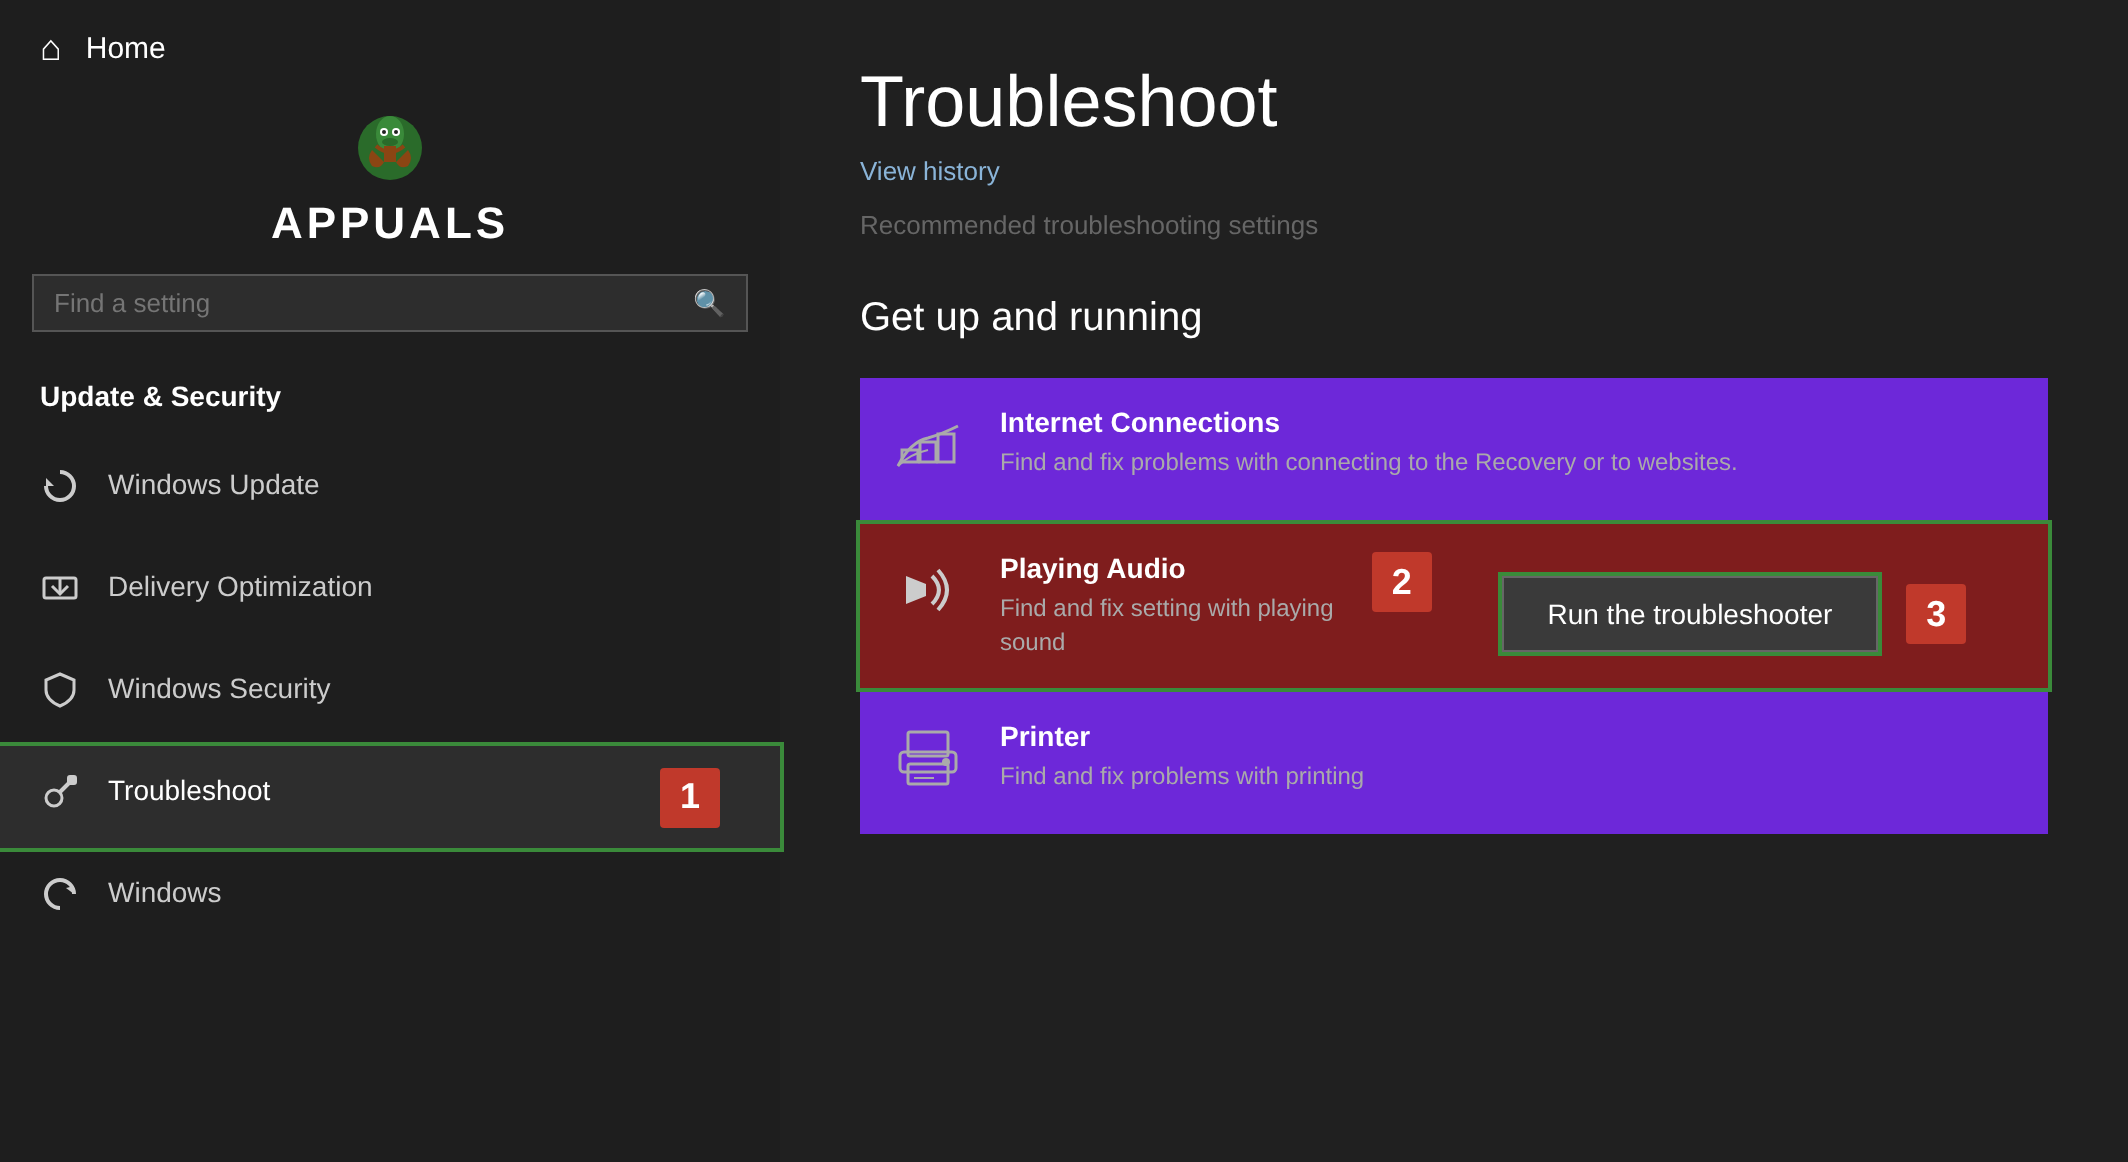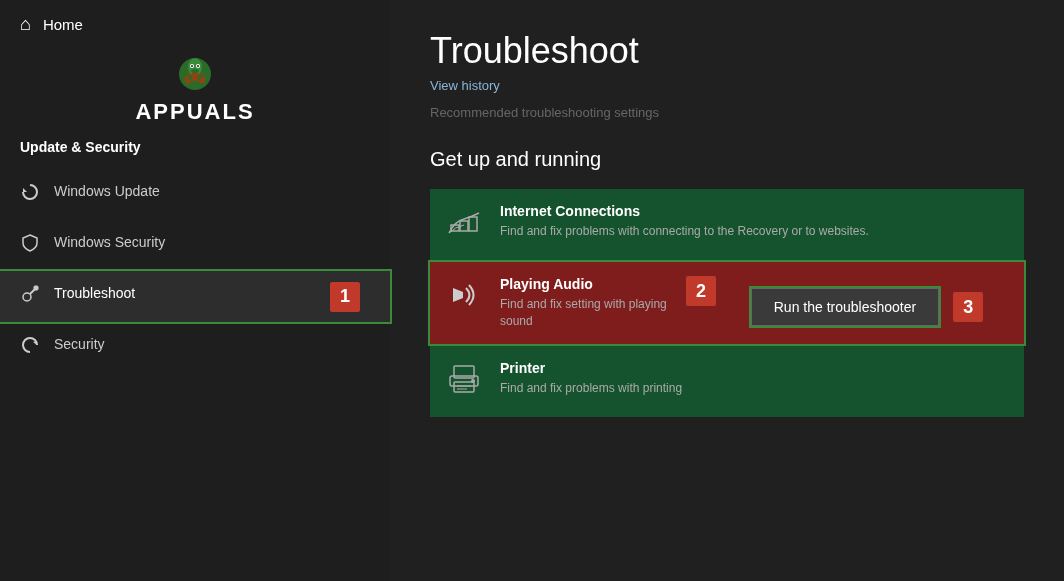--- a/index.html
+++ b/index.html
@@ -148,21 +148,21 @@
       font-weight: 400;
       color: #ffffff;
       margin-bottom: 18px;
     }
 
     .troubleshoot-item {
       display: flex;
       align-items: flex-start;
       padding: 14px 16px;
       gap: 18px;
-      background: #14532d;
+      background: #6d28d9;
       margin-bottom: 2px;
       cursor: pointer;
     }
 
     .troubleshoot-item.selected {
       background: #7f1d1d;
       outline: 2px solid #3a8a3a;
     }
 
     .item-top {
@@ -267,36 +267,50 @@
       <circle cx="20" cy="9" r="1" fill="#222"></circle>
       <ellipse cx="17" cy="14" rx="4" ry="2" fill="#2a6b2a"></ellipse>
       <path d="M10 16 Q17 22 24 16" stroke="#8B4513" stroke-width="2" fill="none"></path>
       <rect x="14" y="16" width="6" height="8" fill="#8B4513"></rect>
       <path d="M8 18 Q5 22 8 26 Q12 28 14 24" fill="#8B4513"></path>
       <path d="M26 18 Q29 22 26 26 Q22 28 20 24" fill="#8B4513"></path>
     </svg>
     <span class="logo-text">APPUALS</span>
   </div>
 
+  <div class="search-box">
+    <input type="text" placeholder="Find a setting" style="">
+    <span class="search-icon">🔍</span>
+  </div>
 
   <div class="section-title">Update &amp; Security</div>
 
   <div>
     <div class="nav-item">
       <span class="nav-icon">
         <svg width="18" height="18" viewBox="0 0 18 18" fill="none">
           <path d="M9 2 A7 7 0 1 1 2 9" stroke="#ccc" stroke-width="2" fill="none"></path>
           <polygon points="2,5 2,9 6,9" fill="#ccc"></polygon>
         </svg>
       </span>
       <span>Windows Update</span>
     </div>
     <div class="nav-item">
       <span class="nav-icon">
         <svg width="18" height="18" viewBox="0 0 18 18" fill="none">
+          <rect x="1" y="4" width="16" height="10" rx="1" stroke="#ccc" stroke-width="1.5" fill="none"></rect>
+          <path d="M5 8 L9 12 L13 8" stroke="#ccc" stroke-width="1.5" fill="none"></path>
+          <line x1="9" y1="4" x2="9" y2="12" stroke="#ccc" stroke-width="1.5"></line>
+        </svg>
+      </span>
+      <span>Delivery Optimization</span>
+    </div>
+    <div class="nav-item">
+      <span class="nav-icon">
+        <svg width="18" height="18" viewBox="0 0 18 18" fill="none">
           <path d="M9 1 L16 4 L16 9 Q16 14 9 17 Q2 14 2 9 L2 4 Z" stroke="#ccc" stroke-width="1.5" fill="none"></path>
         </svg>
       </span>
       <span>Windows Security</span>
     </div>
     <div class="nav-item active">
       <span class="nav-icon">
         <svg width="18" height="18" viewBox="0 0 18 18" fill="none">
           <circle cx="6" cy="12" r="4" stroke="#ccc" stroke-width="1.5" fill="none"></circle>
           <line x1="9" y1="9" x2="15" y2="3" stroke="#ccc" stroke-width="2"></line>
@@ -306,21 +320,21 @@
       <span>Troubleshoot</span>
       <span class="badge-red">1</span>
     </div>
     <div class="nav-item">
       <span class="nav-icon">
         <svg width="18" height="18" viewBox="0 0 18 18" fill="none">
           <path d="M9 16 A7 7 0 1 1 16 9" stroke="#ccc" stroke-width="2" fill="none"></path>
           <polygon points="12,6 16,9 16,5" fill="#ccc"></polygon>
         </svg>
       </span>
-      <span>Security</span>
+      <span>Windows</span>
     </div>
   </div>
 </div>
 
 <div class="main">
   <div class="page-title">Troubleshoot</div>
   <div class="view-history">View history</div>
   <div class="rec-settings">Recommended troubleshooting settings</div>
 
   <div class="section-heading">Get up and running</div>

